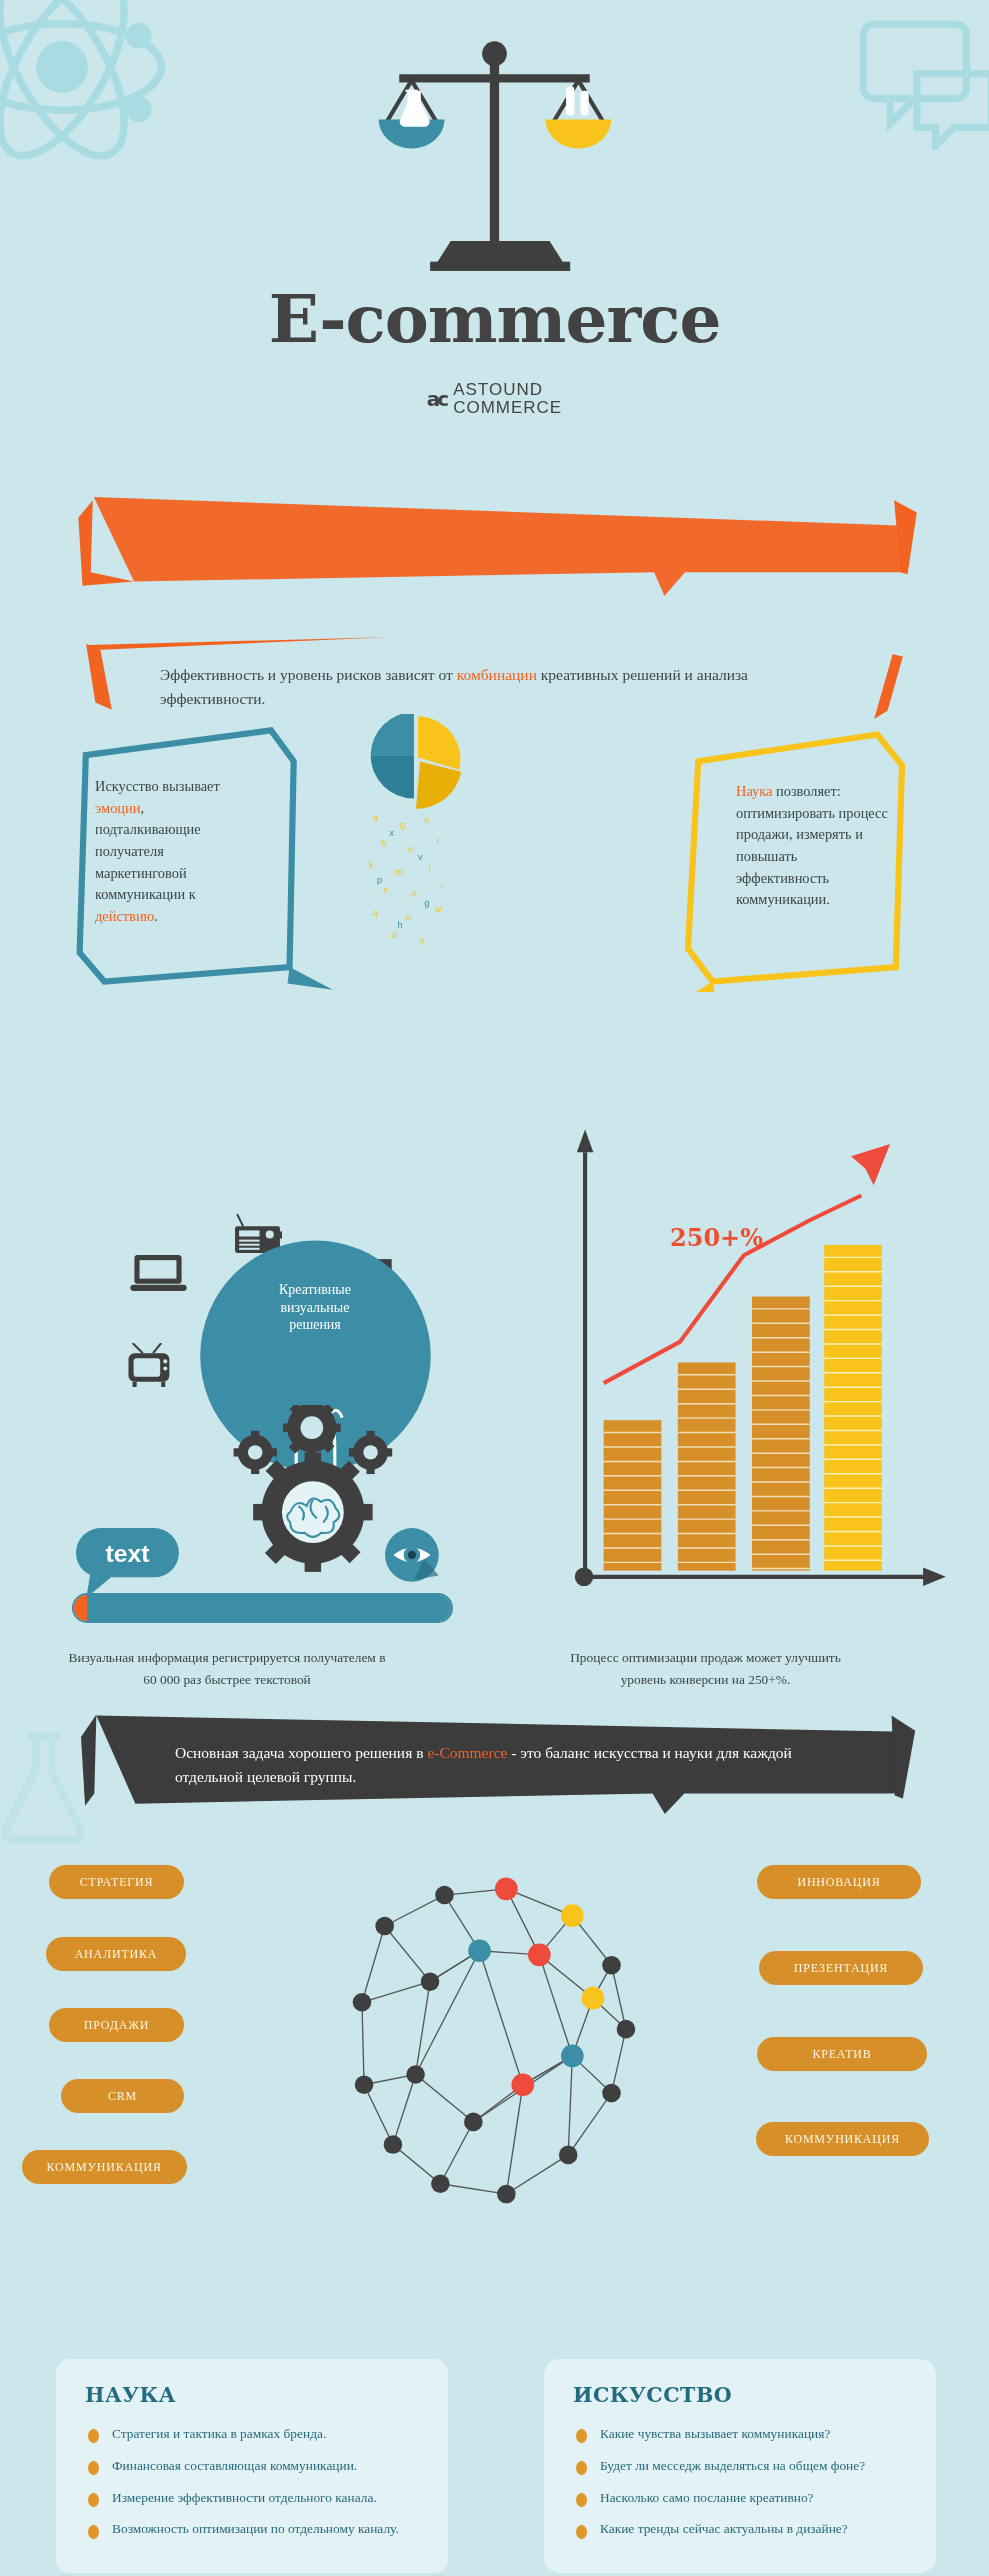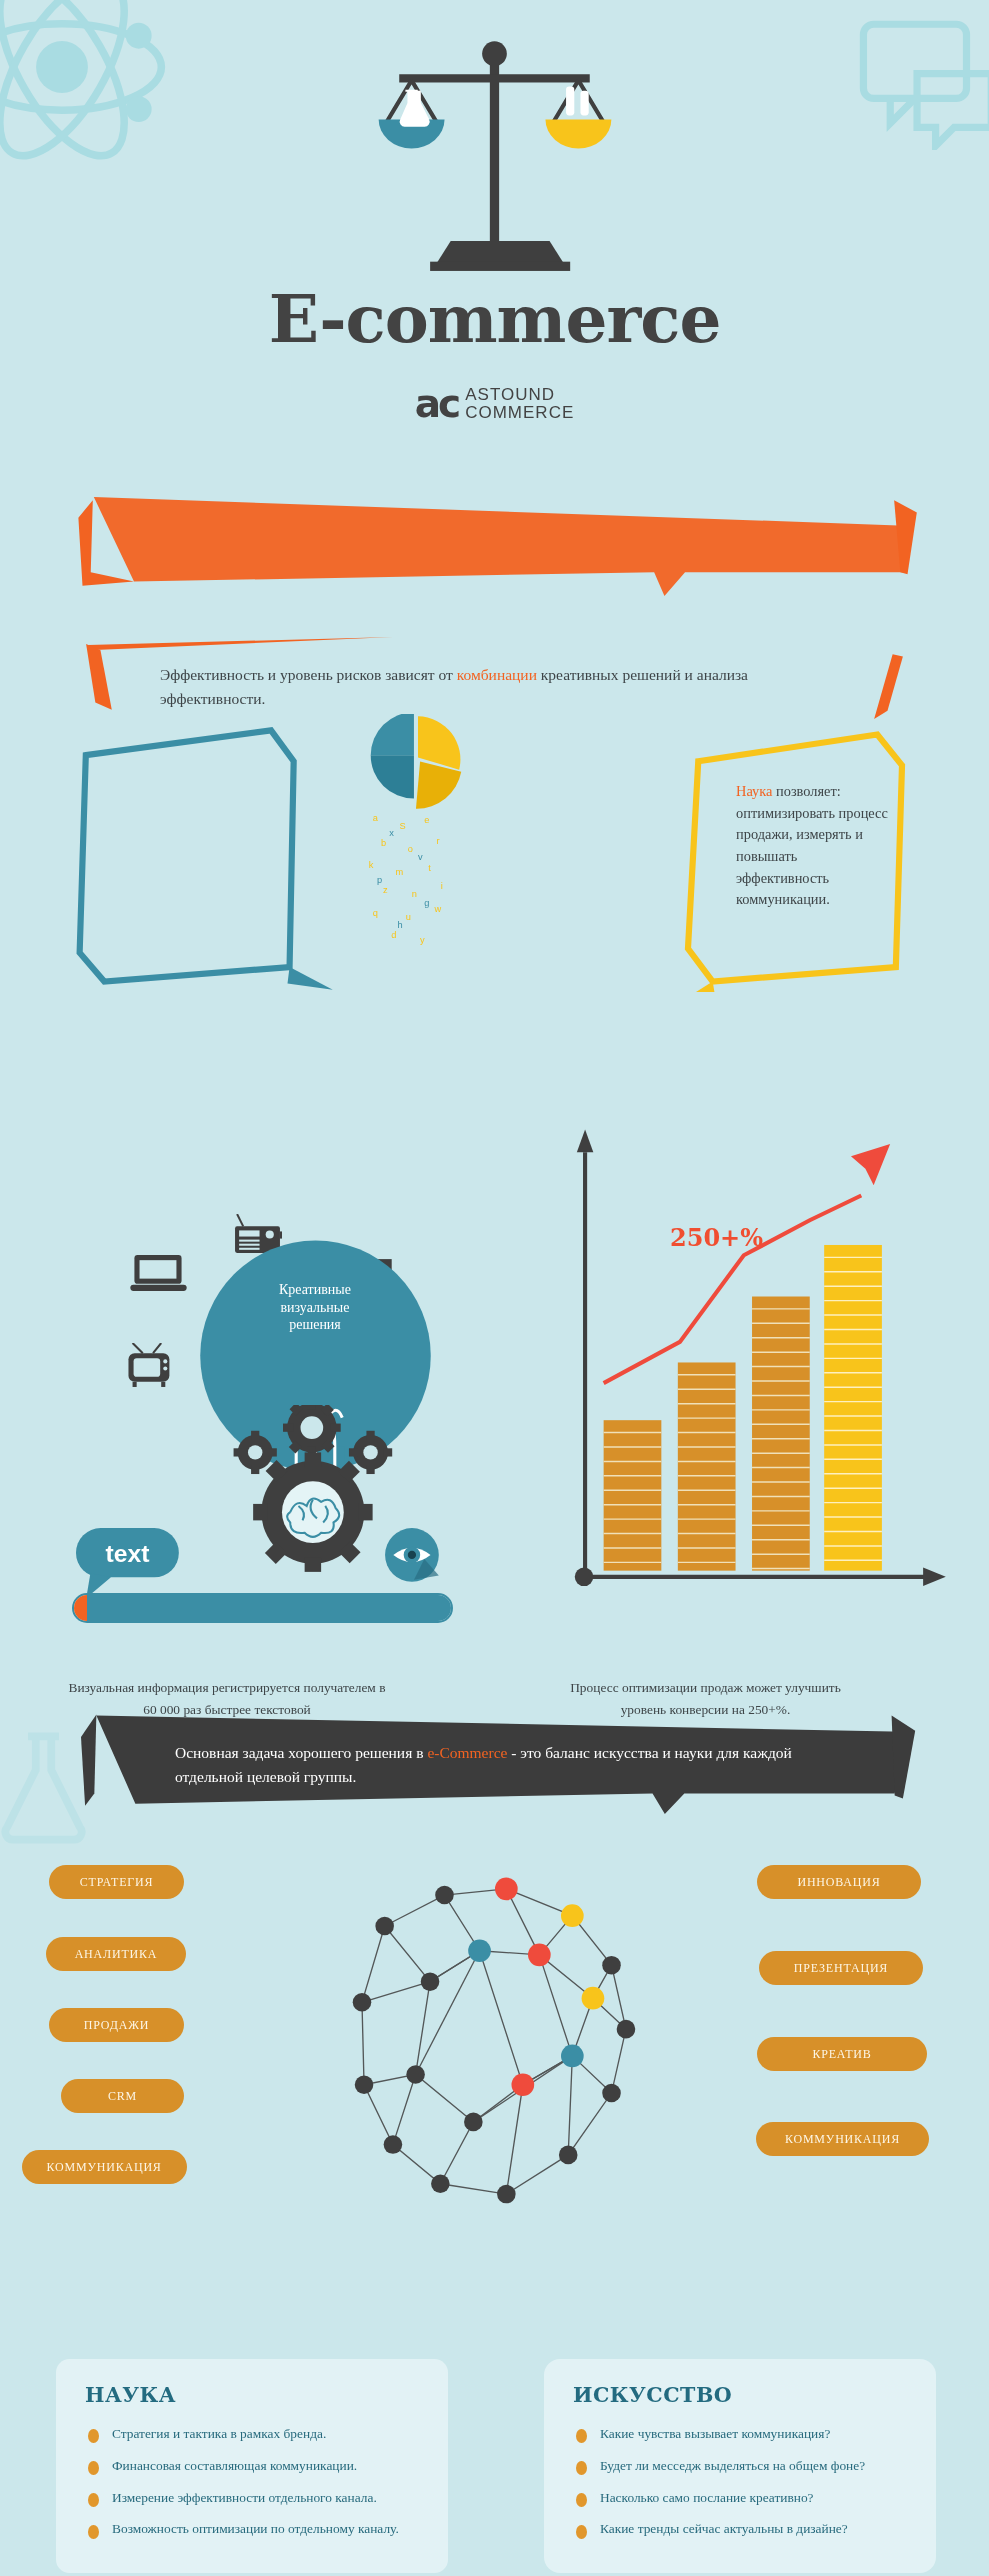--- a/index.html
+++ b/index.html
@@ -19,21 +19,21 @@
   .scales { position:absolute; left:50%; top:31px; transform:translateX(-50%); }
   .page-title {
     position:absolute; top:286px; left:0; width:989px; text-align:center;
     font-family:"DejaVu Serif", serif; font-weight:bold;
     font-size:66px; letter-spacing:-1px; color:#434343; line-height:1;
   }
   .logo-wrap { position:absolute; top:381px; left:0; width:989px; text-align:center; }
   .logo-mark {
     display:inline-block; vertical-align:middle;
     font-family:"DejaVu Sans", sans-serif; font-weight:bold;
-    font-size:39px; color:#434343; letter-spacing:-3.1px;
+    font-size:20px; color:#434343; letter-spacing:-3.1px;
   }
   .logo-text {
     display:inline-block; vertical-align:middle; margin-left:5.2px; text-align:left;
     font-family:"Liberation Sans", sans-serif; font-size:17px;
     line-height:1.04; letter-spacing:1px; color:#434343;
   }
 
   
   .ribbon { position:relative; width:845px; margin:0 auto; }
   .ribbon-text {
@@ -60,21 +60,20 @@
     position:absolute; width:170px; text-align:center; color:#fff;
     font-size:14px; line-height:1.25;
   }
   .pct-label {
     position:absolute; font-family:"DejaVu Serif", serif; font-weight:bold;
     font-size:24px; color:#f04e30;
   }
   .cap {
     position:absolute; text-align:center; font-size:13.4px; line-height:1.6;
     color:#3e4548;
-    margin-top:30px;
   }
 
   
   #tags { position:relative; width:989px; height:489px; }
   .pill {
     position:absolute; height:34px; background:#d79029; border-radius:17px;
     color:#fdf6e6; font-size:12px; letter-spacing:0.8px;
     display:flex; align-items:center; justify-content:center;
   }
 
@@ -227,20 +226,23 @@
         <text x="112" y="186">g</text>
           <text x="86" y="208">h</text>
       </g>
     </svg>
   </div>
 
   <svg width="319" height="268" viewBox="0 0 310 260" style="position:absolute;left:57px;top:5.2px;">
     <path d="M28 30 L208 6 L230 36 L226 236 L46 250 L22 222 Z" fill="none" stroke="#3b8ea5" stroke-width="6"></path>
     <path d="M226 236 L268 258 L224 252 Z" fill="#3b8ea5"></path>
   </svg>
+  <div class="bubble-text" style="left:95px;top:57px;width:155px;">
+    <span>Искусство вызывает </span><span class="hl">эмоции</span><span>, подталкивающие получателя маркетинговой коммуникации к </span><span class="hl">действию</span><span>.</span>
+  </div>
 
   <svg width="319" height="268" viewBox="0 0 310 260" style="position:absolute;right:52px;top:5.2px;">
     <path d="M78 36 L252 10 L276 40 L270 236 L92 250 L68 218 Z" fill="none" stroke="#f8c41b" stroke-width="6"></path>
     <path d="M92 250 L54 274 L94 262 Z" fill="#f8c41b"></path>
   </svg>
   <div class="bubble-text" style="right:98px;top:62px;width:155px;">
     <span class="hl">Наука</span><span> позволяет: оптимизировать процесс продажи, измерять и повышать эффективность коммуникации.</span>
   </div>
 </section>
 

